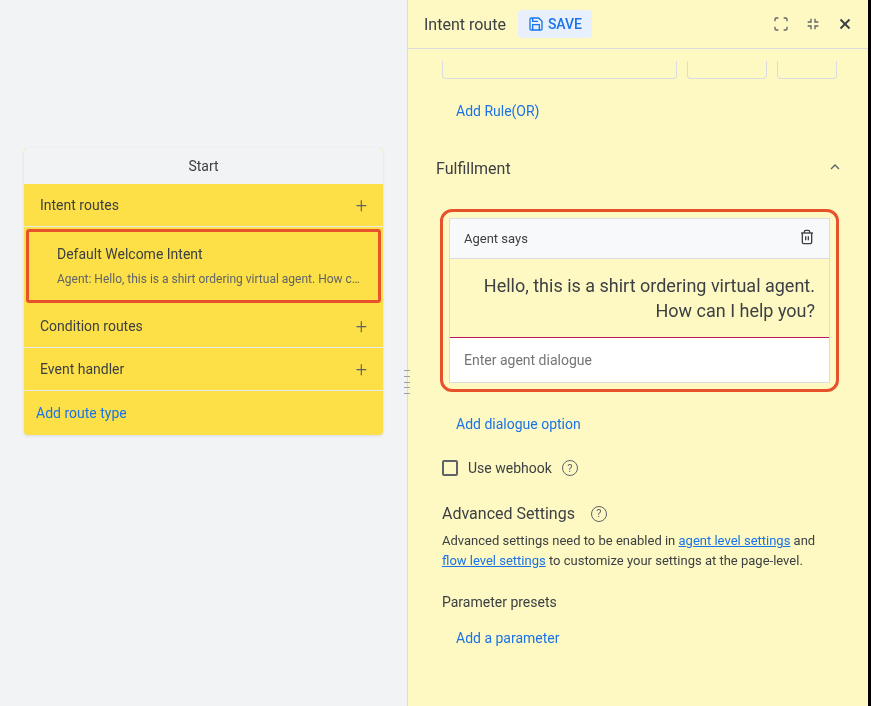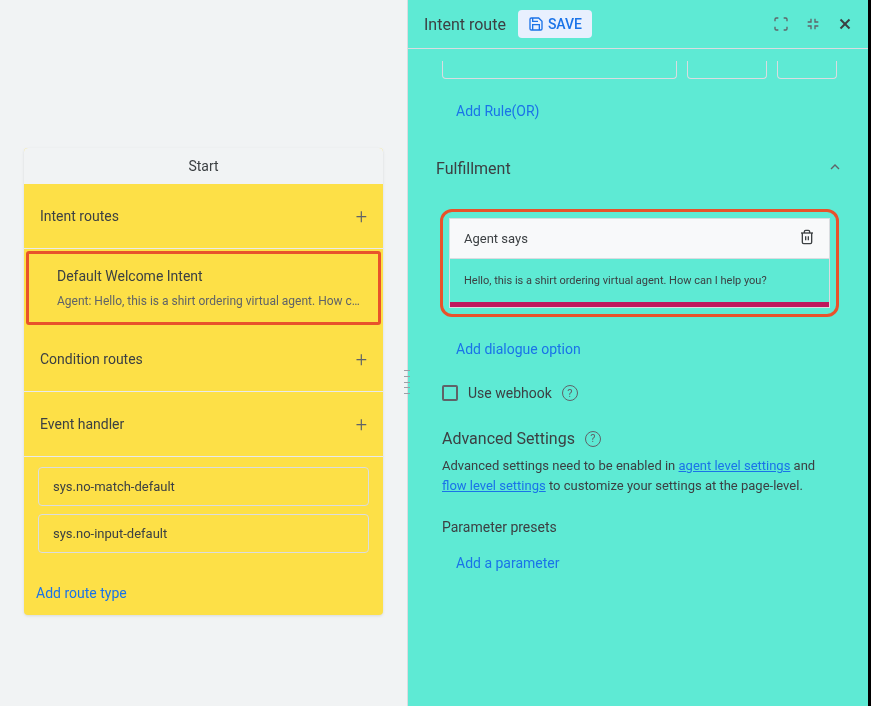--- a/index.html
+++ b/index.html
@@ -31,21 +31,21 @@
       padding: 10px;
       text-align: center;
       font-size: 14px;
       color: #3c4043;
       border-radius: 4px 4px 0 0;
     }
     .section-row {
       display: flex;
       justify-content: space-between;
       align-items: center;
-      padding: 20px 16px;
+      padding: 9px 16px;
       border-bottom: 1px solid #e8eaed;
       font-size: 14px;
       color: #3c4043;
     }
     .section-row .plus-icon {
       font-size: 20px;
       color: #5f6368;
       cursor: pointer;
       font-weight: 300;
     }
@@ -97,21 +97,21 @@
     }
     .drag-handle span {
       display: block;
       width: 6px;
       height: 1px;
       background: #9aa0a6;
     }
     
     .right-panel {
       flex: 1;
-      background: #5eead4;
+      background: #fef9c3;
       display: flex;
       flex-direction: column;
       border-left: 1px solid #dadce0;
     }
     .right-header {
       display: flex;
       align-items: center;
       padding: 10px 16px;
       border-bottom: 1px solid #dadce0;
       gap: 12px;
@@ -218,24 +218,25 @@
       border-bottom: 1px solid #dadce0;
       font-size: 13px;
       color: #3c4043;
     }
     .trash-icon {
       cursor: pointer;
       color: #3c4043;
     }
     .agent-says-text {
       padding: 14px;
-      font-size: 11px;
-      color: #3c4043;
-      border-bottom: 5px solid #be185d;
+      font-size: 18px;
+      color: #3c4043;
+      border-bottom: 1px solid #be185d;
       line-height: 1.4;
+      text-align: right;
     }
     .agent-says-input {
       width: 100%;
       border: none;
       padding: 14px;
       font-size: 14px;
       color: #80868b;
       outline: none;
       font-family: inherit;
     }
@@ -272,21 +273,21 @@
       align-items: center;
       justify-content: center;
       font-size: 11px;
       color: #5f6368;
       cursor: pointer;
     }
     
     .advanced-header {
       display: flex;
       align-items: center;
-      gap: 10px;
+      gap: 16px;
       padding: 16px 10px 8px 10px;
       font-size: 16px;
       color: #3c4043;
     }
     .advanced-desc {
       font-size: 13px;
       color: #3c4043;
       padding: 0 10px;
       line-height: 1.5;
     }
@@ -337,24 +338,20 @@
     <div class="section-row">
       <span>Condition routes</span>
       <span class="plus-icon">+</span>
     </div>
 
     <div class="section-row">
       <span>Event handler</span>
       <span class="plus-icon">+</span>
     </div>
 
-    <div class="event-items">
-      <div class="event-item">sys.no-match-default</div>
-      <div class="event-item">sys.no-input-default</div>
-    </div>
 
     <div class="add-route-link">Add route type</div>
   </div>
 
   <div class="drag-handle">
     <span></span>
       <span></span>
       <span></span>
       <span></span>
       <span></span>
@@ -417,20 +414,21 @@
           <span class="trash-icon">
             <svg width="16" height="16" viewBox="0 0 24 24" fill="none" stroke="#3c4043" stroke-width="2">
               <polyline points="3 6 5 6 21 6"></polyline>
               <path d="M19 6v14a2 2 0 0 1-2 2H7a2 2 0 0 1-2-2V6m3 0V4a2 2 0 0 1 2-2h4a2 2 0 0 1 2 2v2"></path>
               <line x1="10" y1="11" x2="10" y2="17"></line>
               <line x1="14" y1="11" x2="14" y2="17"></line>
             </svg>
           </span>
         </div>
         <div class="agent-says-text">Hello, this is a shirt ordering virtual agent. How can I help you?</div>
+        <input class="agent-says-input" placeholder="Enter agent dialogue" style="">
       </div>
     </div>
 
     <span class="add-dialogue-link">Add dialogue option</span>
 
     <div class="webhook-row">
       <div class="checkbox"></div>
       <span>Use webhook</span>
       <div class="help-icon">?</div>
     </div>

